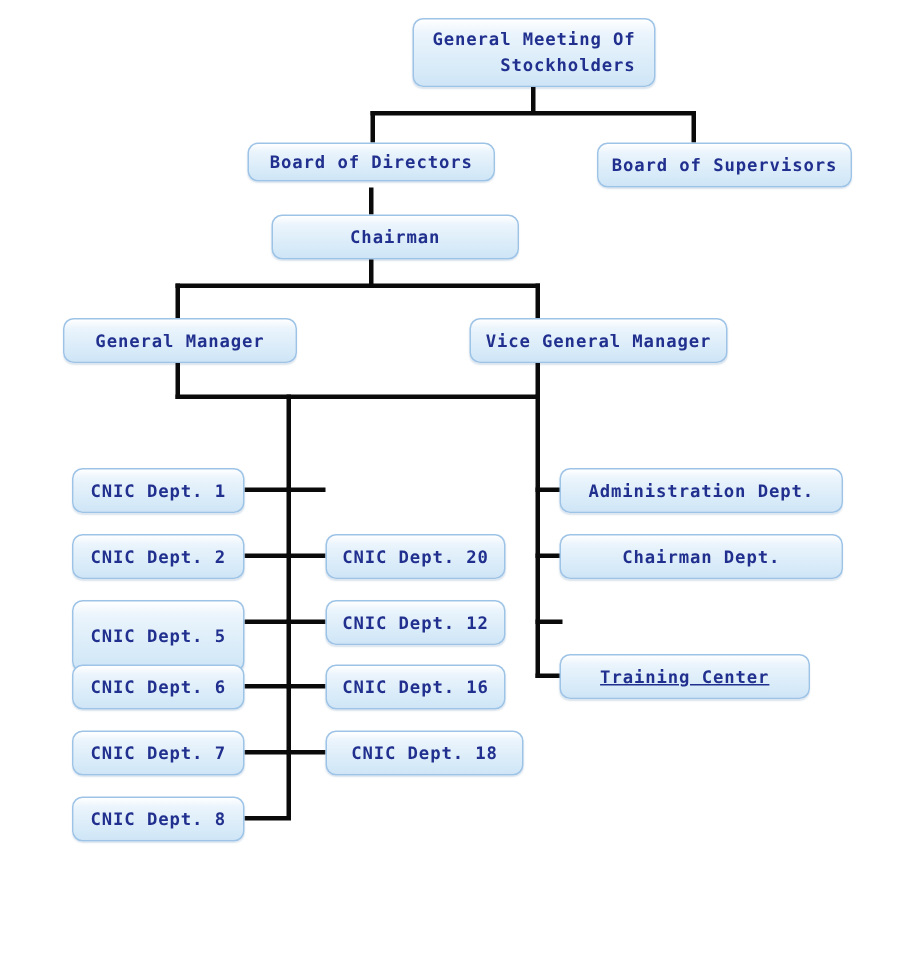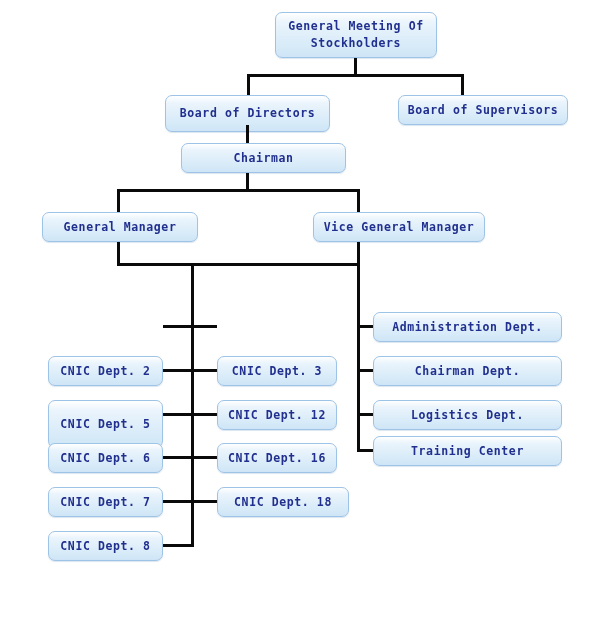--- a/index.html
+++ b/index.html
@@ -45,29 +45,29 @@
     background: #0a0a0a;
   }
   .line.v { width: 3px; }
   .line.h { height: 3px; }
 </style>
 </head>
 <body>
 
 <div id="chart-canvas">
 
-  <div class="node two-line" style="left:275px; top:12px; width:162px; height:46px;">General Meeting Of
+  <div class="node two-line" style="left:275px; top:12px; width:162px; height:46px;text-align:right;">General Meeting Of
 Stockholders</div>
 
   <div class="line v" style="left:354px; top:58px; width:3px; height:18px;"></div>
   <div class="line h" style="left:247px; top:74px; width:217px; height:3px;"></div>
   <div class="line v" style="left:247px; top:74px; width:3px; height:21px;"></div>
   <div class="line v" style="left:461px; top:74px; width:3px; height:21px;"></div>
 
-  <div class="node" style="left:165px; top:95px; width:165px; height:37px;">Board of Directors</div>
+  <div class="node" style="left:165px; top:95px; width:165px; height:26px;">Board of Directors</div>
 
   <div class="node" style="left:398px; top:95px; width:170px; height:30px;">Board of Supervisors</div>
 
   <div class="line v" style="left:246px; top:125px; width:3px; height:18px;"></div>
 
   <div class="node" style="left:165px; top:143px; width:165px; height:30px;margin-left:16px;">Chairman</div>
 
   <div class="line v" style="left:246px; top:173px; width:3px; height:18px;"></div>
   <div class="line h" style="left:117px; top:189px; width:243px; height:3px;"></div>
   <div class="line v" style="left:117px; top:189px; width:3px; height:23px;"></div>
@@ -96,29 +96,29 @@
   <div class="line h" style="left:191px; top:369px; width:26px; height:3px;"></div>
   <div class="line h" style="left:191px; top:413px; width:26px; height:3px;"></div>
   <div class="line h" style="left:191px; top:456px; width:26px; height:3px;"></div>
   <div class="line h" style="left:191px; top:500px; width:26px; height:3px;"></div>
 
   <div class="line h" style="left:357px; top:325px; width:18px; height:3px;"></div>
   <div class="line h" style="left:357px; top:369px; width:18px; height:3px;"></div>
   <div class="line h" style="left:357px; top:413px; width:18px; height:3px;"></div>
   <div class="line h" style="left:357px; top:449px; width:18px; height:3px;"></div>
 
+  <div class="node" style="left:48px; top:312px; width:115px; height:30px;">CNIC Dept. 1</div>
   <div class="node" style="left:48px; top:356px; width:115px; height:30px;">CNIC Dept. 2</div>
   <div class="node" style="left:48px; top:400px; width:115px; height:48px;">CNIC Dept. 5</div>
   <div class="node" style="left:48px; top:443px; width:115px; height:30px;">CNIC Dept. 6</div>
   <div class="node" style="left:48px; top:487px; width:115px; height:30px;">CNIC Dept. 7</div>
   <div class="node" style="left:48px; top:531px; width:115px; height:30px;">CNIC Dept. 8</div>
 
-  <div class="node" style="left:217px; top:356px; width:120px; height:30px;">CNIC Dept. 3</div>
+  <div class="node" style="left:217px; top:356px; width:120px; height:30px;">CNIC Dept. 20</div>
   <div class="node" style="left:217px; top:400px; width:120px; height:30px;">CNIC Dept. 12</div>
   <div class="node" style="left:217px; top:443px; width:120px; height:30px;">CNIC Dept. 16</div>
   <div class="node" style="left:217px; top:487px; width:132px; height:30px;">CNIC Dept. 18</div>
 
   <div class="node" style="left:373px; top:312px; width:189px; height:30px;">Administration Dept.</div>
   <div class="node" style="left:373px; top:356px; width:189px; height:30px;">Chairman Dept.</div>
-  <div class="node" style="left:373px; top:400px; width:189px; height:30px;">Logistics Dept.</div>
-  <div class="node" style="left:373px; top:436px; width:189px; height:30px;">Training Center</div>
+  <div class="node" style="left:373px; top:436px; width:167px; height:30px;text-decoration:underline;">Training Center</div>
 
 </div>
 
 </body></html>

